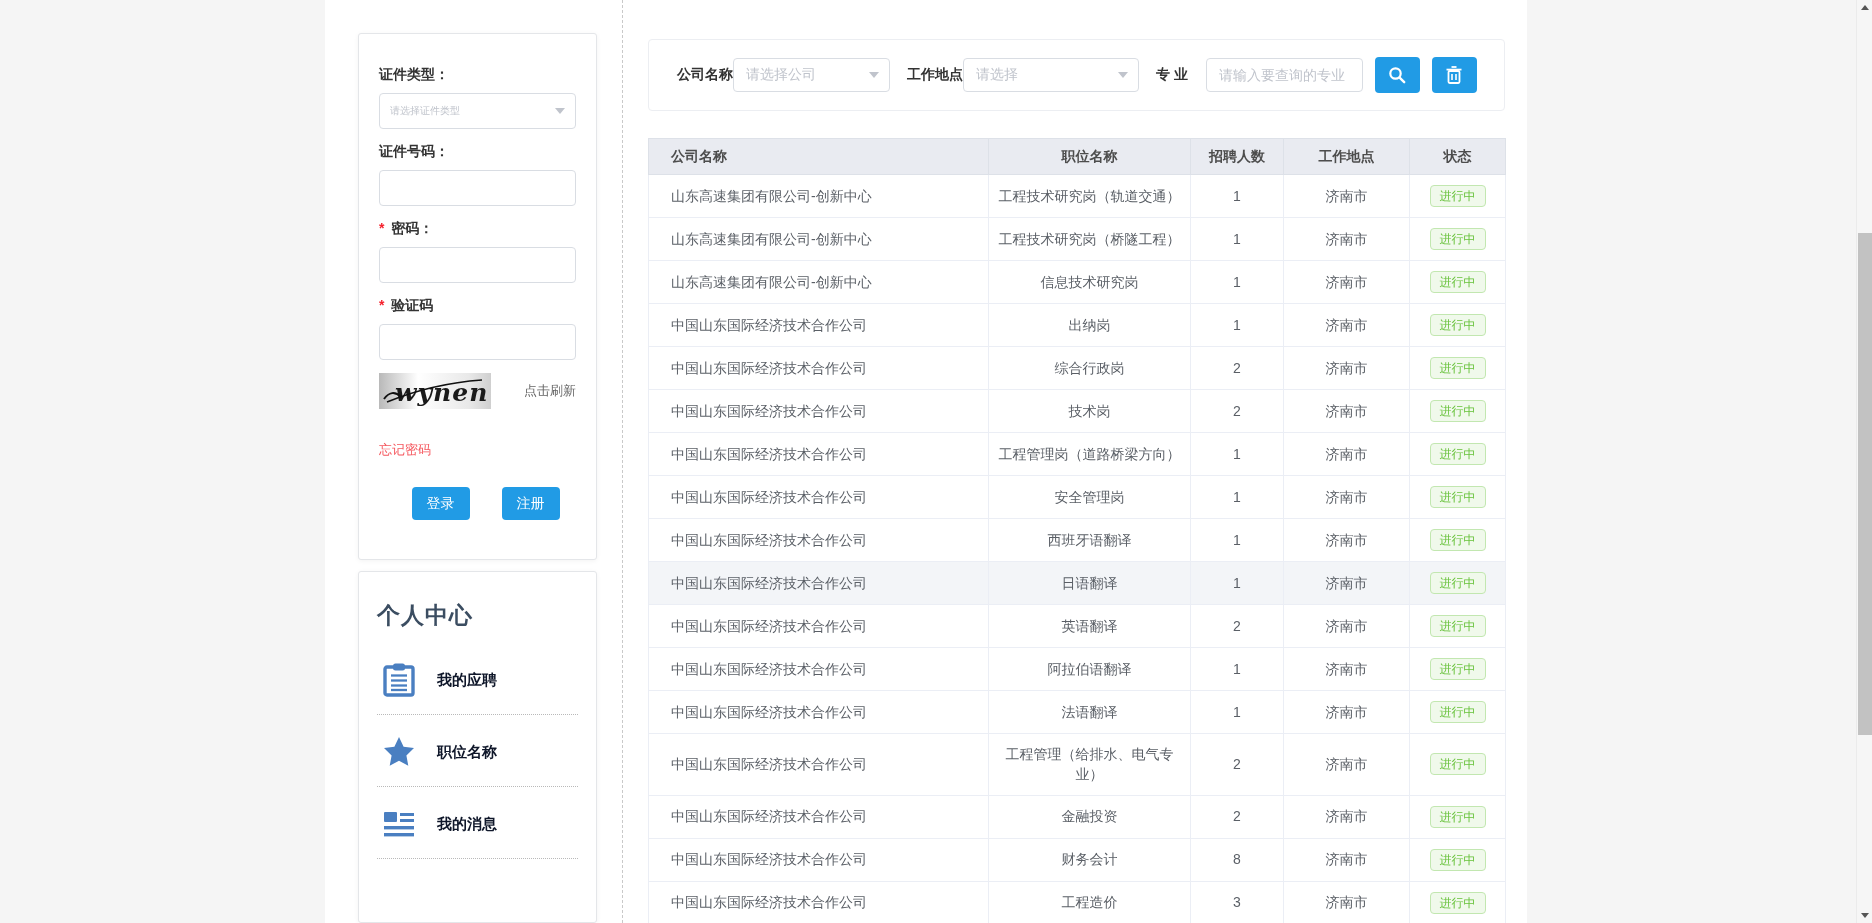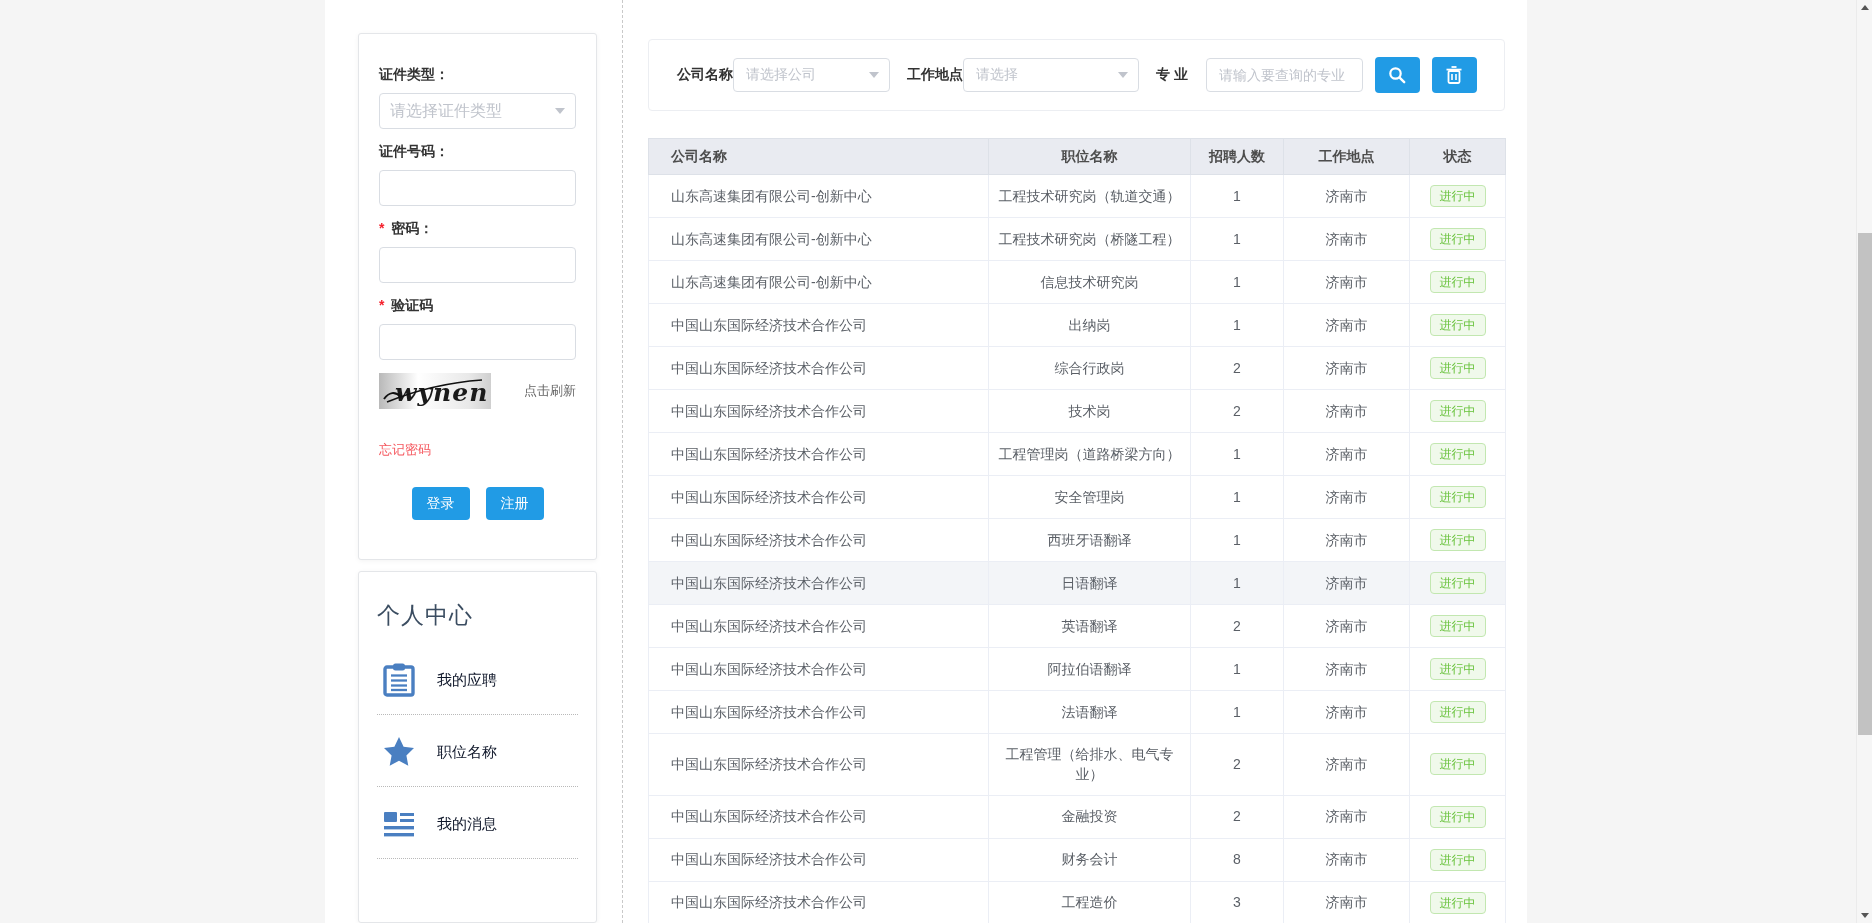--- a/index.html
+++ b/index.html
@@ -23,37 +23,37 @@
   .flabel:first-child { margin-top:4px; }
   .req { color:#f5222d; margin-right:3px; font-weight:bold; }
   .tinput {
     width:100%; height:36px; border:1px solid #d9dde3; border-radius:4px;
     background:#fff; padding:0 10px; font-size:14px; color:#333; outline:none;
     font-family:inherit;
   }
   .select { position:relative; width:100%; height:36px; border:1px solid #d9dde3;
     border-radius:4px; background:#fff; display:flex; align-items:center;
     padding:0 26px 0 10px; cursor:pointer; }
-  .select .ph { color:#c0c4cc; font-size:16px; white-space:nowrap; overflow:hidden; }
+  .select .ph { color:#c0c4cc; font-size:10px; white-space:nowrap; overflow:hidden; }
   .caret { position:absolute; right:10px; top:50%; transform:translateY(-50%);
     width:0; height:0; border-left:5px solid transparent; border-right:5px solid transparent;
     border-top:6px solid #c0c4cc; }
   .captcha-row { display:flex; align-items:center; margin-top:13px; }
   .captcha { width:112px; height:36px; cursor:pointer; display:block; }
   .refresh { margin-left:auto; color:#666; font-size:13px; cursor:pointer; }
   .forgot { text-align:left; margin-top:32px; font-size:13px; color:#f5575e; cursor:pointer; }
   .btn-row { display:flex; justify-content:center; gap:16px; margin-top:28px; }
   .btn { width:58px; height:33px; border:none; border-radius:4px; background:#219be5;
-    color:#fff; font-size:14px; cursor:pointer; font-family:Liberation Serif, serif; }
+    color:#fff; font-size:14px; cursor:pointer; font-family:Liberation Serif, serif;margin-left:16px; }
 
   
   .personal-card {
     position:absolute; left:358px; top:571px; width:239px; height:352px;
     background:#fff; border:1px solid #e4e6e9; border-radius:3px;
-    box-shadow:0 1px 5px rgba(0,0,0,.05); padding:28px 18px 0 18px;
+    box-shadow:0 1px 5px rgba(0,0,0,.05); padding:28px 18px 0 18px;font-weight:bold;
   }
   .pc-title { font-size:23px; color:#3b4d61; margin-bottom:12px; letter-spacing:1px; }
   .pc-item { display:flex; align-items:center; padding:20px 0 17px 6px;
     border-bottom:1px dotted #b9b9b9; cursor:pointer; }
   .pc-item .pc-ico { width:32px; height:34px; margin-right:22px; flex:0 0 auto; }
   .pc-item .pc-label { font-size:15px; color:#0f172a; }
 
   
   .search-card {
     position:absolute; left:648px; top:39px; width:857px; height:72px;

